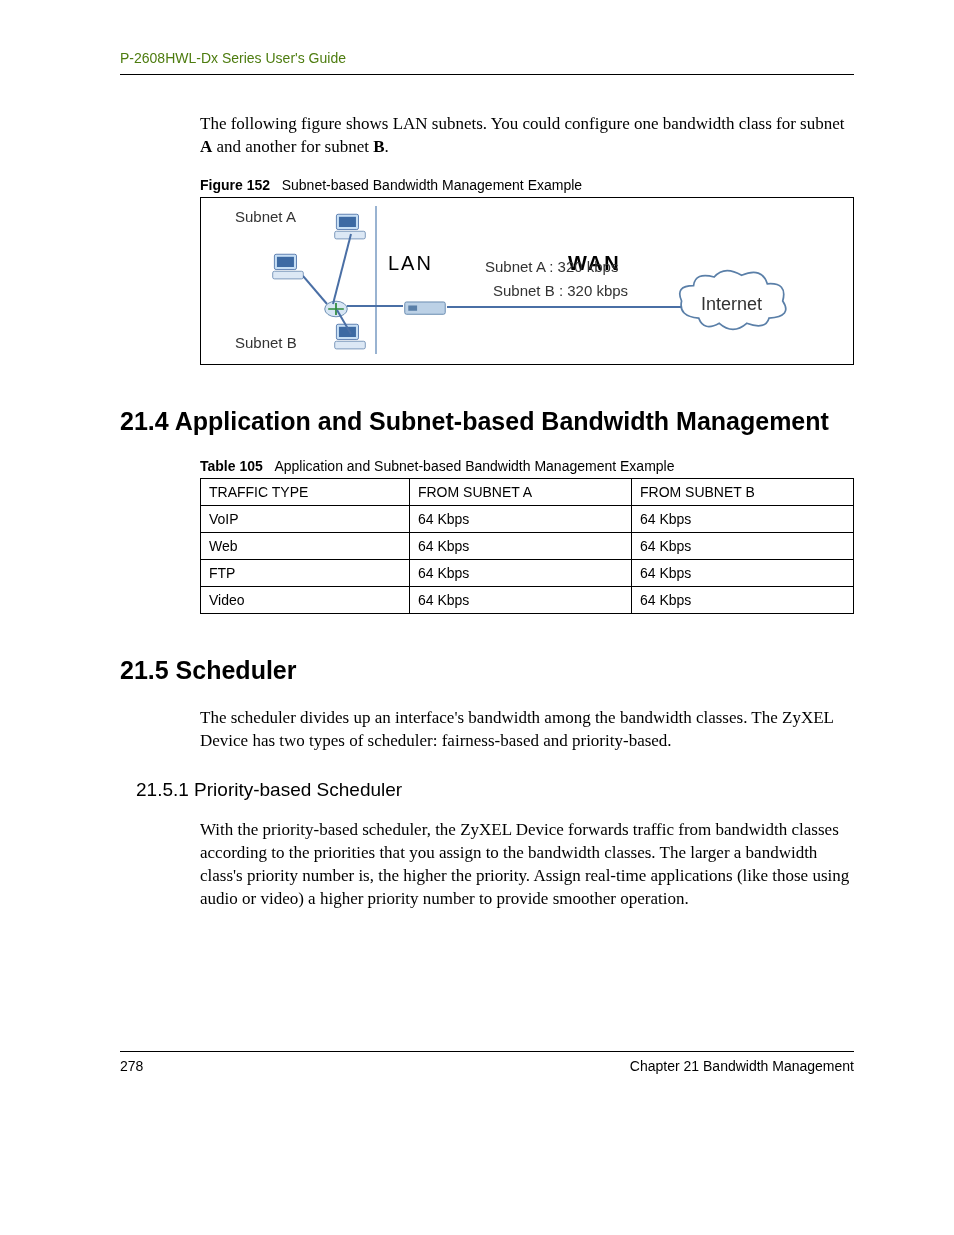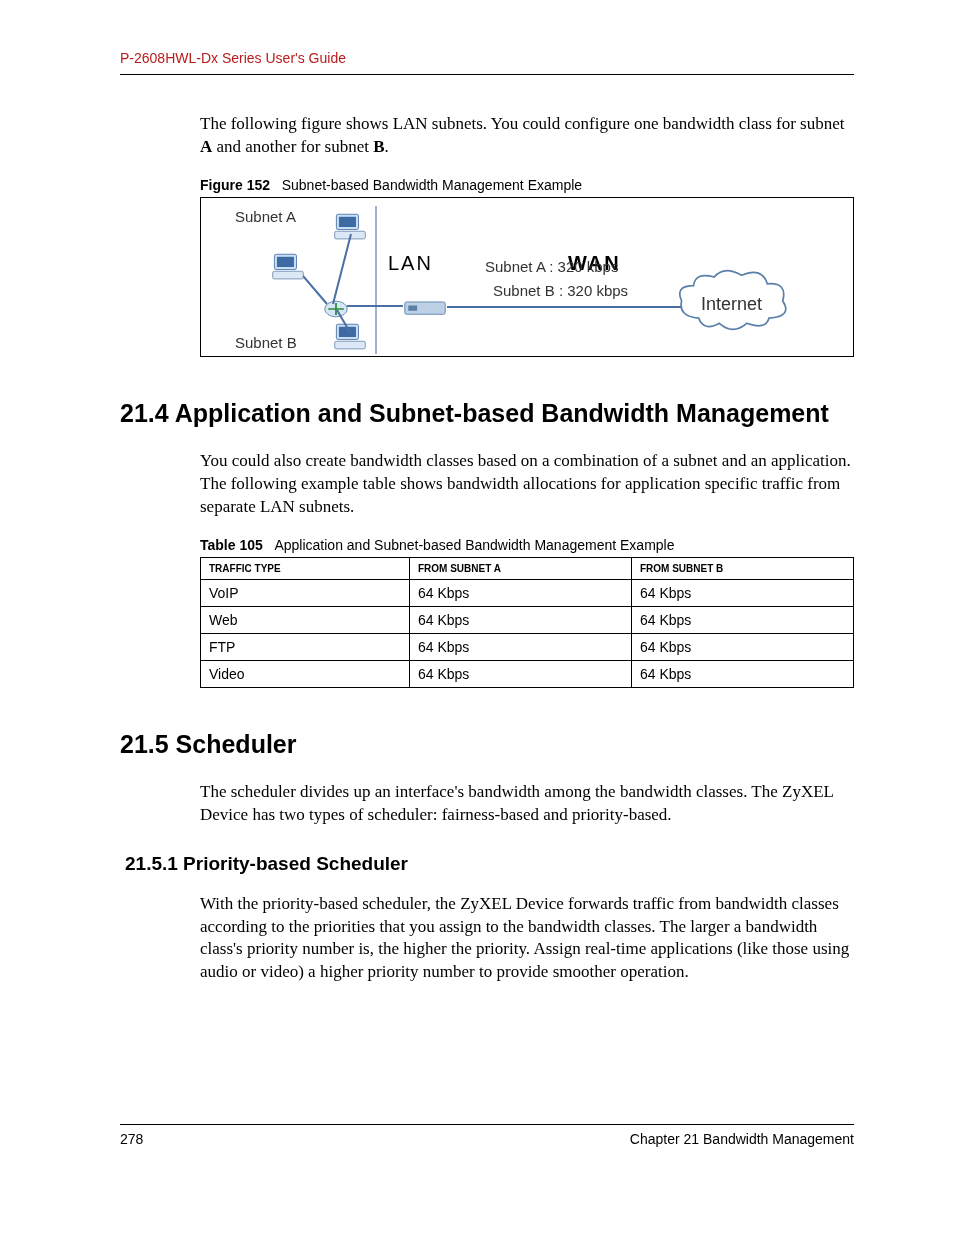--- a/index.html
+++ b/index.html
@@ -11,21 +11,21 @@
     width: 954px;
   }
   .page {
     padding: 50px 100px 40px 120px;
     box-sizing: border-box;
     width: 954px;
   }
   .running-head {
     font-family: Arial, Helvetica, sans-serif;
     font-size: 14px;
-    color: #b91c1c;
+    color: #4d7c0f;
     padding-bottom: 8px;
     border-bottom: 1.5px solid #000;
     margin-bottom: 38px;
   }
   .body-block {
     margin-left: 80px;
     margin-right: 0;
   }
   p.body {
     font-size: 17px;
@@ -34,21 +34,21 @@
   }
   .bold { font-weight: bold; }
   .caption {
     font-family: Arial, Helvetica, sans-serif;
     font-size: 14px;
     margin: 18px 0 4px 0;
   }
   .caption .cap-label { font-weight: bold; }
   .figure-box {
     border: 1.5px solid #000;
-    padding: 8px 12px 0 12px;
+    padding: 8px 12px 8px 12px;
     background: #fff;
   }
   .fig-inner {
     position: relative;
     height: 150px;
   }
   .fig-label {
     position: absolute;
     font-family: Arial, Helvetica, sans-serif;
     font-size: 15px;
@@ -61,40 +61,40 @@
     margin-top: 40px;
   }
   .h1 {
     font-family: Arial, Helvetica, sans-serif;
     font-weight: bold;
     font-size: 25px;
     margin: 42px 0 22px 0;
   }
   .h2 {
     font-family: Arial, Helvetica, sans-serif;
-    font-weight: bold;
+    font-weight: normal;
     font-size: 19px;
-    margin: 26px 0 18px 5px;
+    margin: 26px 0 18px 16px;
   }
   table.data {
     border-collapse: collapse;
     width: 100%;
     font-family: Arial, Helvetica, sans-serif;
     font-size: 14px;
     margin-top: 2px;
   }
   table.data th, table.data td {
     border: 1.5px solid #000;
     padding: 5px 8px;
     text-align: left;
     vertical-align: middle;
   }
   table.data th {
-    font-weight: bold;
-    font-size: 10px;
+    font-weight: normal;
+    font-size: 14px;
   }
   .footer {
     border-top: 1.5px solid #000;
     margin-top: 140px;
     padding-top: 6px;
     display: flex;
     justify-content: space-between;
     font-family: Arial, Helvetica, sans-serif;
     font-size: 14px;
   }
@@ -176,21 +176,20 @@
           <line x1="48" y1="108" x2="34" y2="84" stroke="#4a6fa5" stroke-width="2"></line>
           <line x1="44" y1="80" x2="100" y2="80" stroke="#4a6fa5" stroke-width="2"></line>
         </svg>
       </div>
     </div>
   </div>
 
   <div class="h1">21.4  Application and Subnet-based Bandwidth Management</div>
 
   <div class="body-block">
-    <p class="body">You could also create bandwidth classes based on a combination of a subnet and an application. The following example table shows bandwidth allocations for application specific traffic from separate LAN subnets.</p>
 
     <div class="caption">
       <span class="cap-label">Table 105</span>&nbsp;&nbsp;&nbsp;<span>Application and Subnet-based Bandwidth Management Example</span>
     </div>
 
     <table class="data">
       <thead>
         <tr>
           <th style="width:32%;">TRAFFIC TYPE</th>
           <th style="width:34%;">FROM SUBNET A</th>

